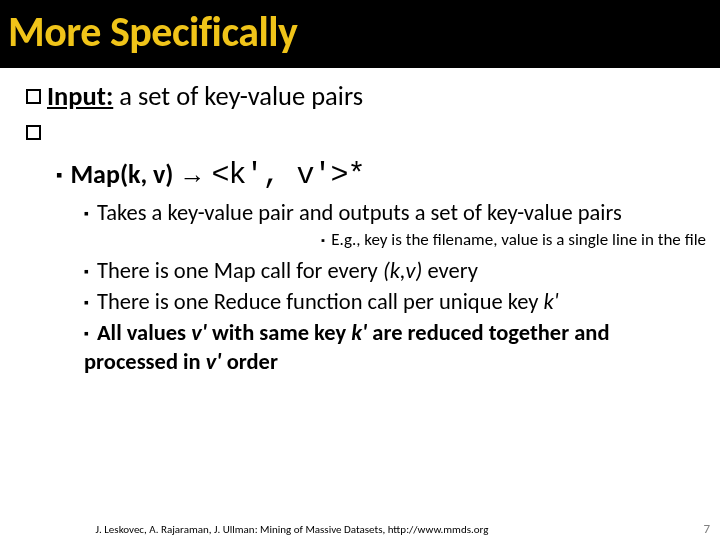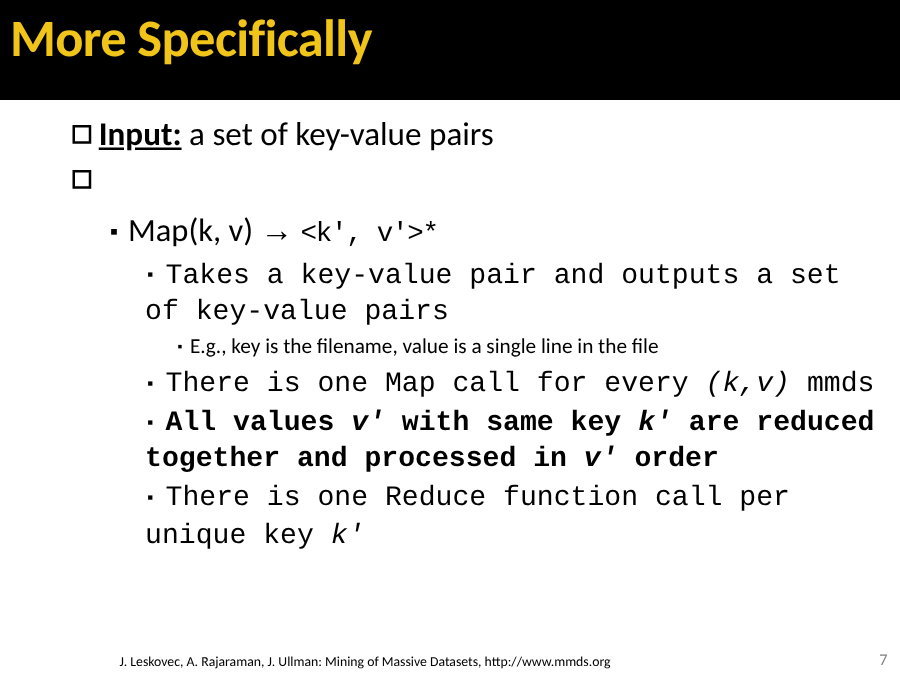--- a/index.html
+++ b/index.html
@@ -1,31 +1,31 @@
 <!DOCTYPE html>
 <html><head>
 <meta charset="utf-8">
 <style>
   * { box-sizing: border-box; margin: 0; padding: 0; }
   html, body { width: 720px; height: 540px; overflow: hidden; font-family: Calibri, "Segoe UI", Arial, sans-serif; background: #fff; color: #000; }
   .slide { width: 720px; height: 540px; position: relative; }
-  .title-bar { background: #000; height: 80px; padding: 6px 8px 0 8px; }
+  .title-bar { background: #000; height: 68px; padding: 6px 8px 0 8px; }
   .title-bar h1 { color: #f0c419; font-size: 42px; font-weight: 700; letter-spacing: -0.5px; }
-  .body { padding: 10px 14px 0 14px; font-size: 26.5px; line-height: 1.28; margin-left: 32px; }
+  .body { padding: 10px 14px 0 14px; font-size: 26.5px; line-height: 1.28; }
   .top-item { margin: 2px 0 2px 12px; }
   .top-item .sq { display: inline-block; width: 15px; height: 15px; border: 2px solid #000; background: #fff; margin-right: 6px; vertical-align: 1px; }
   .top-item .label { font-weight: 700; text-decoration: underline; }
   .sub1 { margin: 6px 0 4px 42px; font-size: 26px; }
   .sub1 .sqbul { color: #000; margin-right: 8px; font-size: 18px; vertical-align: 2px; }
-  .sub1 .sig { font-weight: 400; }
+  .sub1 .sig { font-weight: 700; }
   .sub1 .arrow { margin: 0 6px; font-family: "Times New Roman", serif; }
-  .sub1 .rhs { font-family: "Courier New", monospace; font-size: 22px; letter-spacing: -1px; }
-  .sub2 { margin: 2px 0 2px 70px; font-size: 22.5px; line-height: 1.3; font-family: Liberation Mono, monospace; }
+  .sub1 .rhs { font-family: "Courier New", monospace; font-size: 30px; letter-spacing: -1px; }
+  .sub2 { margin: 2px 0 2px 70px; font-size: 22.5px; line-height: 1.3; }
   .sub2 .sqbul { color: #000; margin-right: 8px; font-size: 14px; vertical-align: 2px; }
-  .sub3 { margin: 2px 0 4px 96px; font-size: 17px; line-height: 1.3; }
+  .sub3 { margin: 2px 0 4px 96px; font-size: 17px; line-height: 1.3; text-align: right; }
   .sub3 .sqbul { color: #000; margin-right: 6px; font-size: 11px; vertical-align: 1px; }
   .bold { font-weight: 700; }
   .ital { font-style: italic; }
   .footer { position: absolute; bottom: 4px; left: 0; width: 584px; font-size: 11px; color: #000; text-align: center; }
   .pagenum { position: absolute; bottom: 4px; right: 10px; font-size: 13px; color: #808080; }
 </style>
 </head>
 <body>
 
 <div class="slide">
@@ -49,29 +49,29 @@
 
     <div class="sub2">
       <span class="sqbul">▪</span><span>Takes a key-value pair and outputs a set of key-value pairs</span>
     </div>
 
     <div class="sub3">
       <span class="sqbul">▪</span><span>E.g., key is the filename, value is a single line in the file</span>
     </div>
 
     <div class="sub2">
-      <span class="sqbul">▪</span><span>There is one Map call for every </span><span class="ital">(k,v)</span><span> mmds</span>
+      <span class="sqbul">▪</span><span>There is one Map call for every </span><span class="ital">(k,v)</span><span> every</span>
     </div>
 
 
     <div class="sub2">
-      <span class="sqbul">▪</span><span class="bold">All values </span><span class="bold ital">v'</span><span class="bold"> with same key </span><span class="bold ital">k'</span><span class="bold"> are reduced together and processed in </span><span class="bold ital">v'</span><span class="bold"> order</span>
+      <span class="sqbul">▪</span><span>There is one Reduce function call per unique key </span><span class="ital">k'</span>
     </div>
 
     <div class="sub2">
-      <span class="sqbul">▪</span><span>There is one Reduce function call per unique key </span><span class="ital">k'</span>
+      <span class="sqbul">▪</span><span class="bold">All values </span><span class="bold ital">v'</span><span class="bold"> with same key </span><span class="bold ital">k'</span><span class="bold"> are reduced together and processed in </span><span class="bold ital">v'</span><span class="bold"> order</span>
     </div>
 
   </div>
 
   <div class="footer">J. Leskovec, A. Rajaraman, J. Ullman: Mining of Massive Datasets, http://www.mmds.org</div>
   <div class="pagenum">7</div>
 </div>
 
 </body></html>

